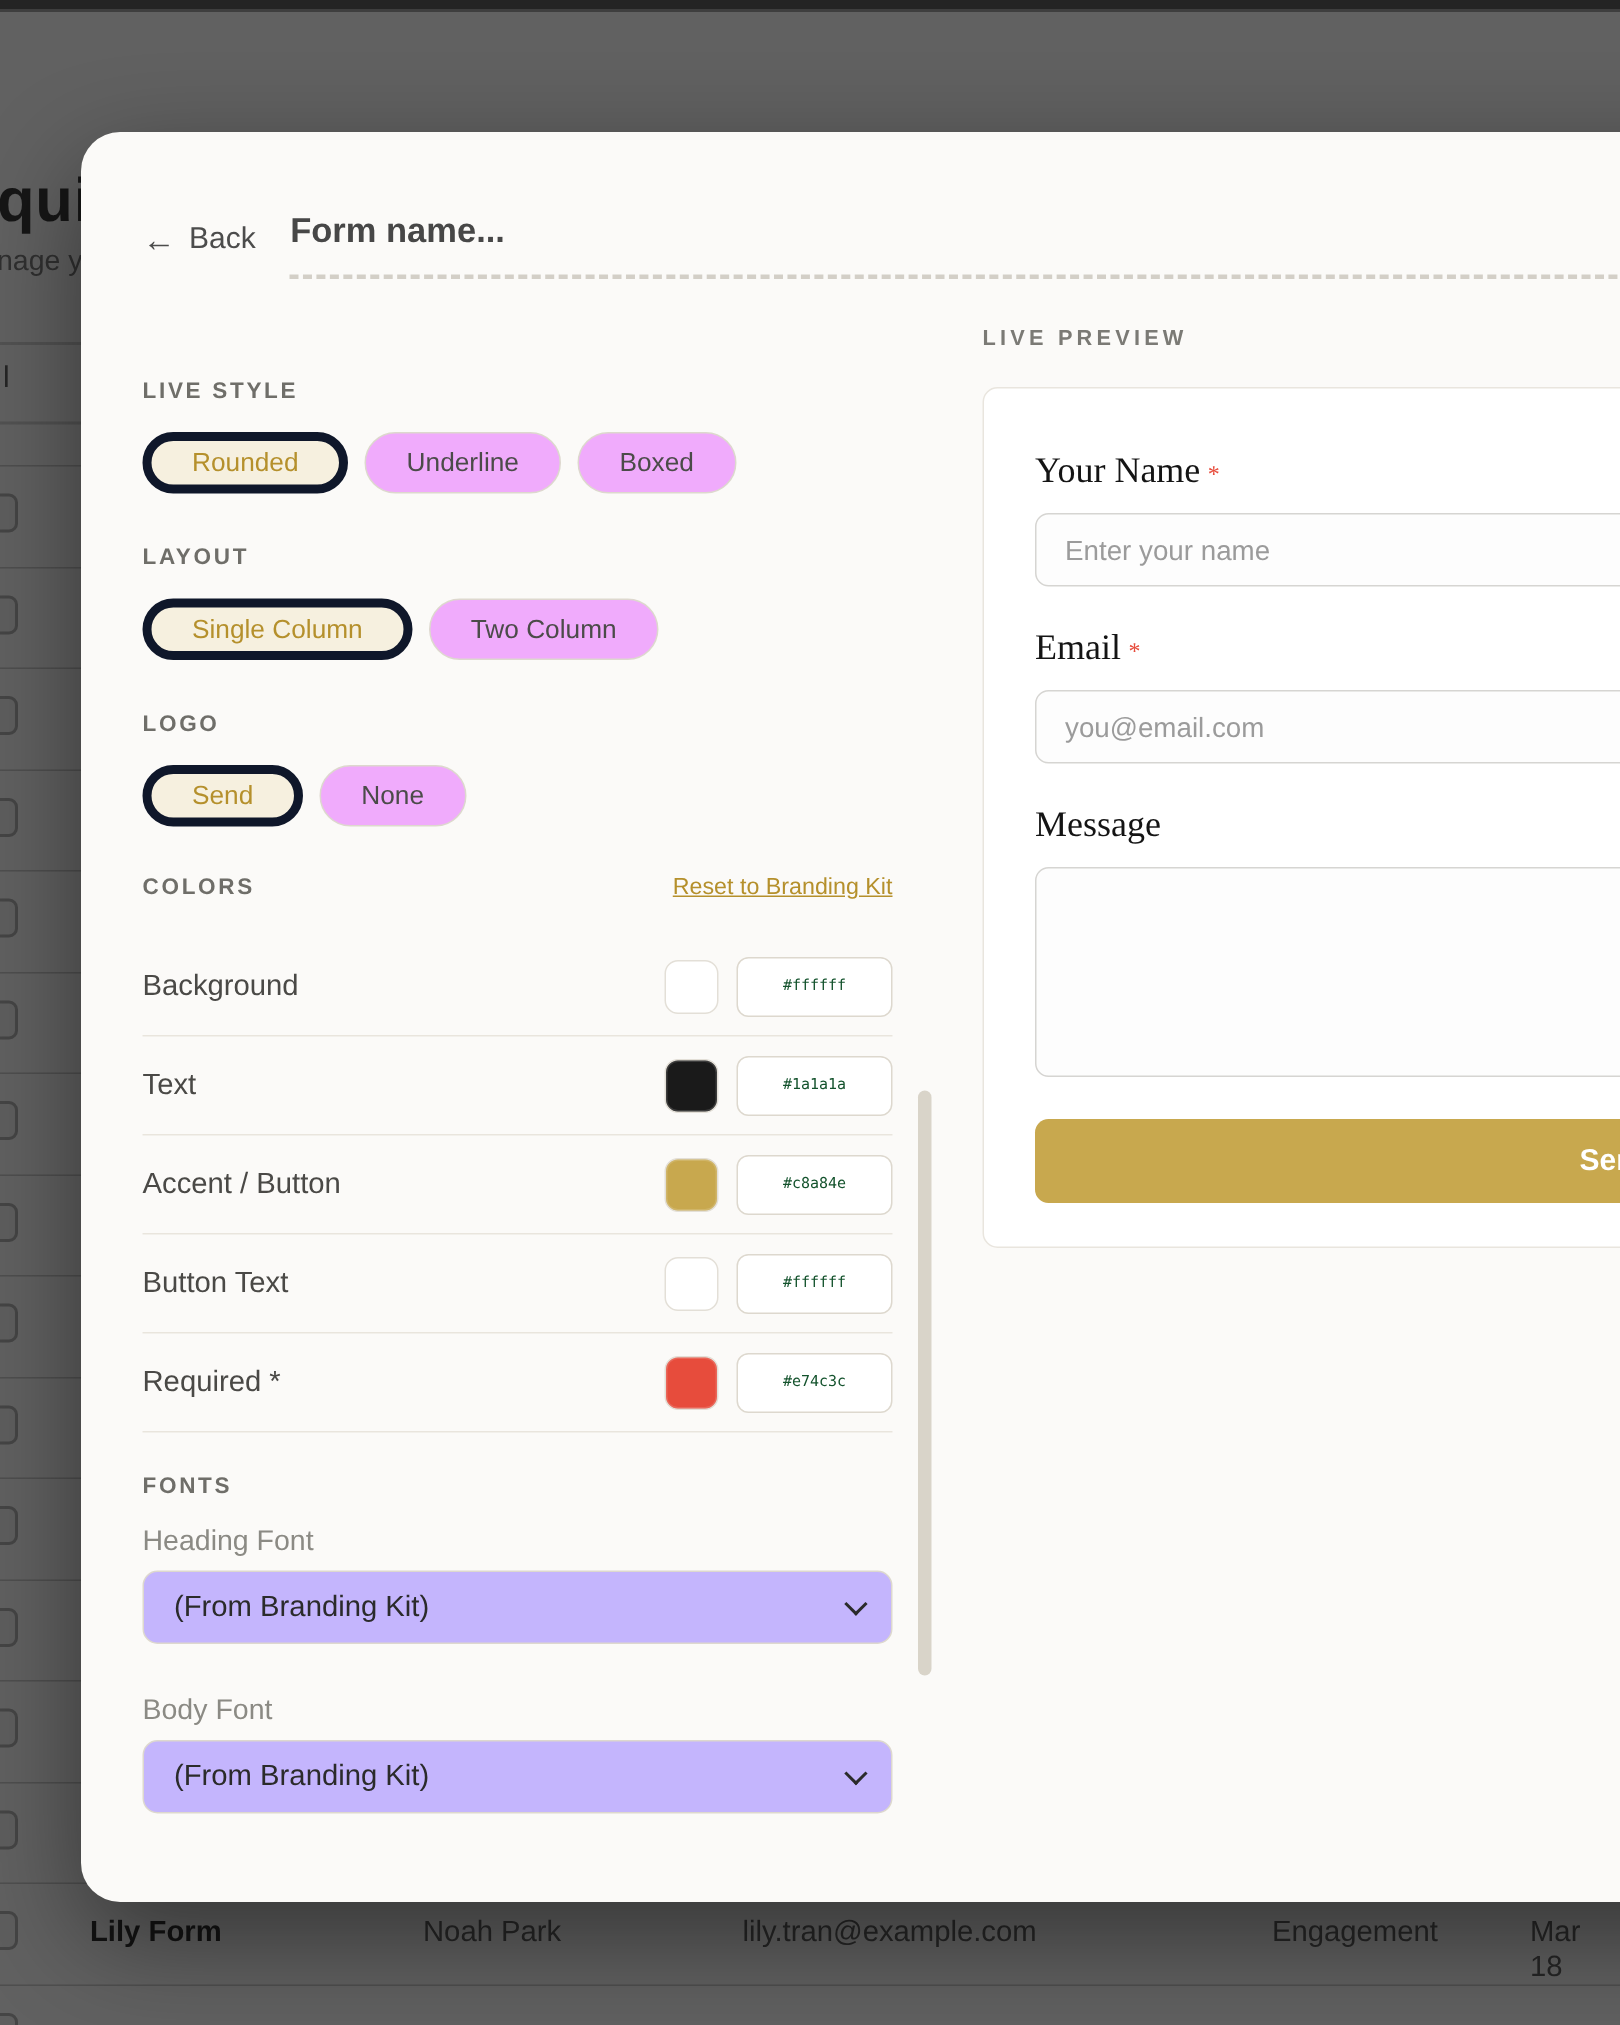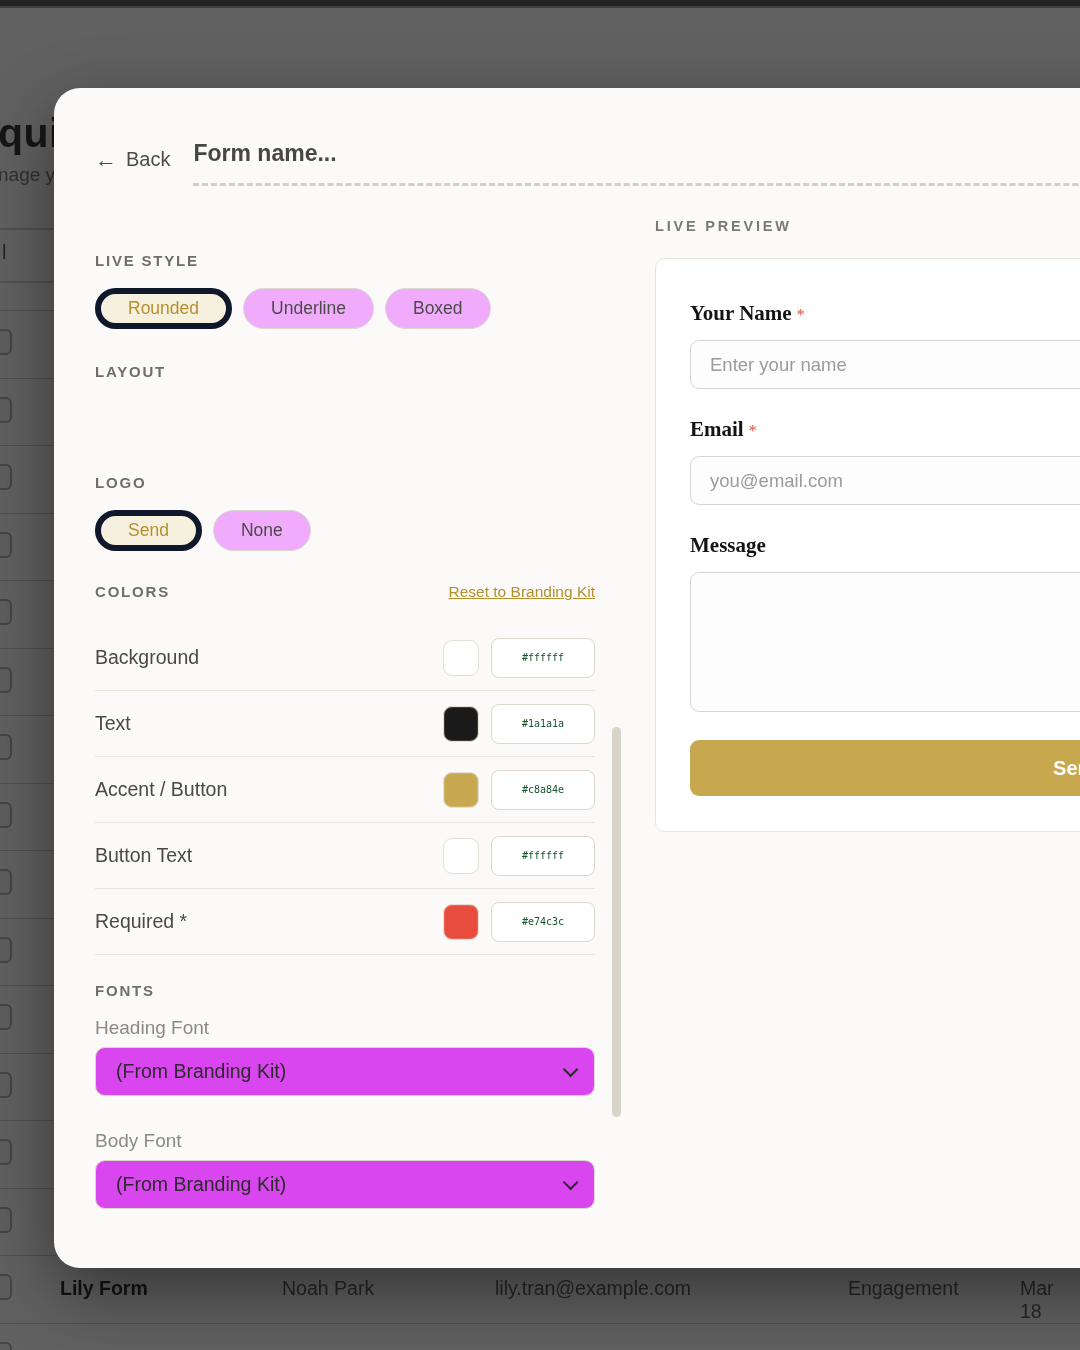--- a/index.html
+++ b/index.html
@@ -70,36 +70,36 @@
   .color-row-label { flex: 1; font-size: 19.5px; color: #4a4946; }
   .swatch { width: 36px; height: 36px; border-radius: 9px; border: 1.5px solid #e3dfd7;
             box-shadow: inset 0 0 0 1px rgba(255,255,255,.15); cursor: pointer; }
   .hex-box { margin-left: 12px; width: 104px; height: 40px; border: 1.5px solid #ddd8ce;
              border-radius: 8px; background: #ffffff; display: flex; align-items: center;
              justify-content: center; font-family: "DejaVu Sans Mono", monospace;
              font-size: 10px; color: #14532d; cursor: text; }
 
   .font-label { position: absolute; font-size: 19px; color: #8b8a84; }
   .select-box { position: absolute; width: 500px; height: 49px; border: 1.5px solid #ddd8ce;
-                border-radius: 10px; background: #d946ef; display: flex; align-items: center;
+                border-radius: 10px; background: #c4b5fd; display: flex; align-items: center;
                 padding: 0 20px; font-size: 19.5px; color: #2b2b2b; cursor: pointer; }
   .select-box .chevron { margin-left: auto; width: 11px; height: 11px;
                          border-right: 2.5px solid #2b2b2b; border-bottom: 2.5px solid #2b2b2b;
                          transform: rotate(45deg) translateY(-3px); }
 
   .scroll-thumb { position: absolute; left: 558px; top: 639px; width: 9px; height: 390px;
                   border-radius: 5px; background: #d9d4c9; cursor: grab; }
 
   
   .preview-title { position: absolute; left: 601px; top: 130px; font-size: 14.5px;
                    font-weight: 600; letter-spacing: 2.8px; color: #7b7a75; }
   .preview-card { position: absolute; left: 601px; top: 170px; width: 845px; height: 574px;
                   background: #ffffff; border: 1.5px solid #e9e5de; border-radius: 10px;
                   padding: 42px 34px 0 34px; }
-  .pv-label { font-family: "Liberation Serif", serif; font-weight: 700; font-size: 21px;
+  .pv-label { font-family: "Liberation Serif", serif; font-weight: 400; font-size: 24px;
               color: #141414; }
   .pv-req { color: #e74c3c; margin-left: 5px; font-family: "Liberation Serif", serif; }
   .pv-input { display: block; width: 100%; height: 49px; margin-top: 14px;
               border: 1.5px solid #d6d5d2; border-radius: 9px; background: #fdfdfd;
               padding: 0 19px; font-family: "Liberation Sans", sans-serif;
               font-size: 18.5px; color: #333; outline: none; }
   .pv-input::placeholder { color: #9b9b9b; opacity: 1; }
   .pv-textarea { display: block; width: 100%; height: 140px; margin-top: 14px;
                  border: 1.5px solid #d6d5d2; border-radius: 9px; background: #fdfdfd;
                  padding: 14px 19px; font-family: "Liberation Sans", sans-serif;
@@ -195,20 +195,22 @@
 
     <div class="sec-head" style="top:164px">LIVE STYLE</div>
     <div class="pill-row" style="top:200px">
       <div class="pill selected">Rounded</div>
       <div class="pill">Underline</div>
       <div class="pill">Boxed</div>
     </div>
 
     <div class="sec-head" style="top:275px">LAYOUT</div>
     <div class="pill-row" style="top:311px">
+      <div class="pill selected">Single Column</div>
+      <div class="pill">Two Column</div>
     </div>
 
     <div class="sec-head" style="top:386px">LOGO</div>
     <div class="pill-row" style="top:422px">
       <div class="pill selected">Send</div>
       <div class="pill">None</div>
     </div>
 
     <div class="colors-head-row">
       <div class="sec-head" style="position:static">COLORS</div>

